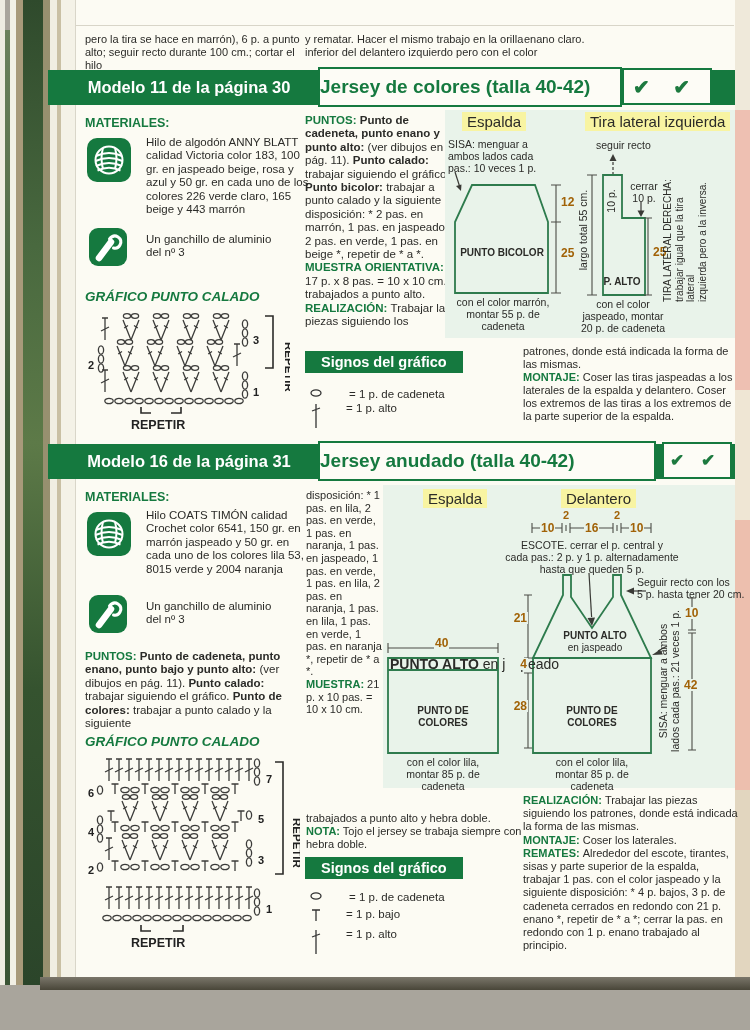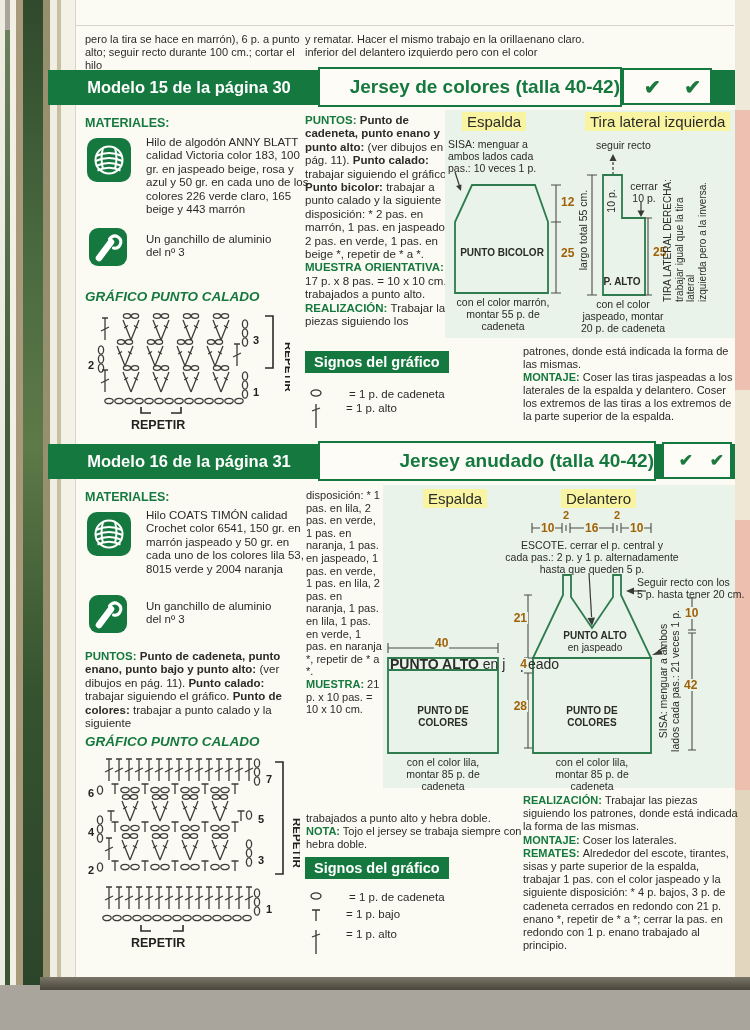--- a/index.html
+++ b/index.html
@@ -18,25 +18,25 @@
   .gb{font-weight:700;color:#15793f}
   .it{font-style:italic}
   .meas{position:absolute;font-weight:700;font-size:12px;line-height:12px;color:#a16207;
         background:#e9f3ea;padding:0 1px;font-family:Liberation Sans, sans-serif}
   .m2{font-size:11px;line-height:11px}
   .ytag{position:absolute;background:#f8f4a2;color:#2b2b28;font-size:15px;line-height:19px;
         padding:0 5px;font-family:"Liberation Sans",sans-serif}
   .hbar{position:absolute;background:#15793f;height:35px}
   .hlabel{position:absolute;color:#fff;font-weight:700;font-size:16.5px;line-height:35px;text-align:center}
   .hbox{position:absolute;background:#fdfcf6;border:2.5px solid #15793f;display:flex;
-        align-items:center;justify-content:flex-end}
+        align-items:center;justify-content:flex-start}
   .htitle{color:#15793f;font-weight:700;font-size:19px;white-space:nowrap}
   .checks{color:#1d7a3f;font-weight:700;font-size:20px;letter-spacing:9px;padding-left:9px;white-space:nowrap}
   .sbox{position:absolute;background:#15793f;color:#fff;font-weight:700;font-size:14.5px;
-        line-height:22px;height:22px;padding:0 9px}
+        line-height:22px;height:22px;padding:0 16px}
   .legrow{position:absolute;display:flex;gap:24px;align-items:flex-start}
   .legtxt{font-size:11.5px;color:#2b2b28;line-height:13px}
   .panel{position:absolute;background:#e9f3ea}
 </style>
 </head>
 <body>
 
 <div id="page">
 
   <div>
@@ -66,21 +66,21 @@
   <div class="abs" style="left:40px;top:977px;width:710px;height:13px;background:linear-gradient(#7a766a,#494639)"></div>
   <div class="abs" style="left:75px;top:25px;width:659px;height:1px;background:#d8d5c8"></div>
 
   <div class="t s11 pre" style="left:85px;top:33px;width:228px">pero la tira se hace en marrón), 6 p. a punto
 alto; seguir recto durante 100 cm.; cortar el hilo</div>
   <div class="t s11 pre" style="left:305px;top:33px;width:235px">y rematar. Hacer el mismo trabajo en la orilla
 inferior del delantero izquierdo pero con el color</div>
   <div class="t s11 pre" style="left:524px;top:33px;width:90px">enano claro.</div>
 
   <div class="hbar" style="left:48px;top:70px;width:687px">
-    <div class="hlabel" style="left:10px;top:0;width:262px">Modelo 15 de la página 30</div>
+    <div class="hlabel" style="left:10px;top:0;width:262px">Modelo 11 de la página 30</div>
     <div class="hbox" style="left:270px;top:-3px;width:300px;height:36px">
       <span class="htitle">Jersey de colores (talla 40-42)</span>
     </div>
     <div class="hbox" style="left:574px;top:-2px;width:86px;height:33px">
       <span class="checks">✔ ✔</span>
     </div>
   </div>
 
   <div class="t gb" style="left:85px;top:116px;font-size:12.5px">MATERIALES:</div>
   <svg class="abs" style="left:86px;top:137px" width="46" height="46" viewBox="0 0 46 46">

